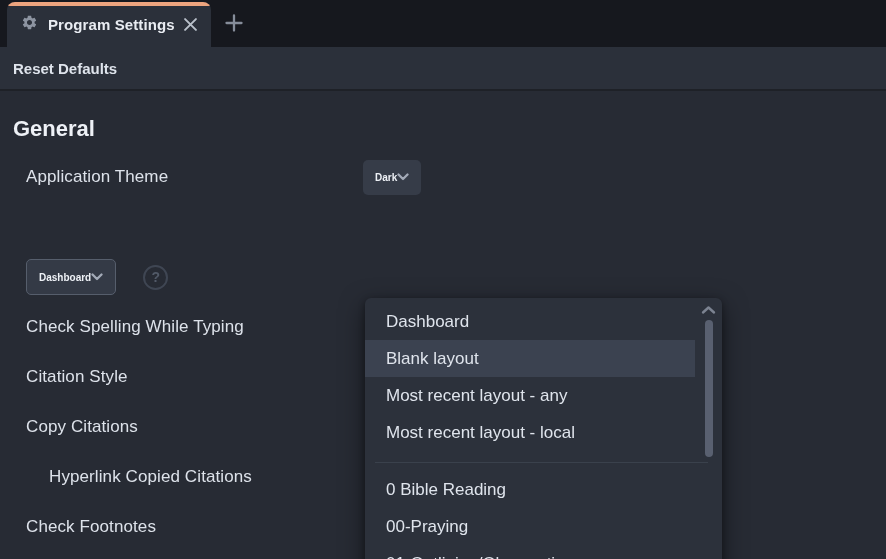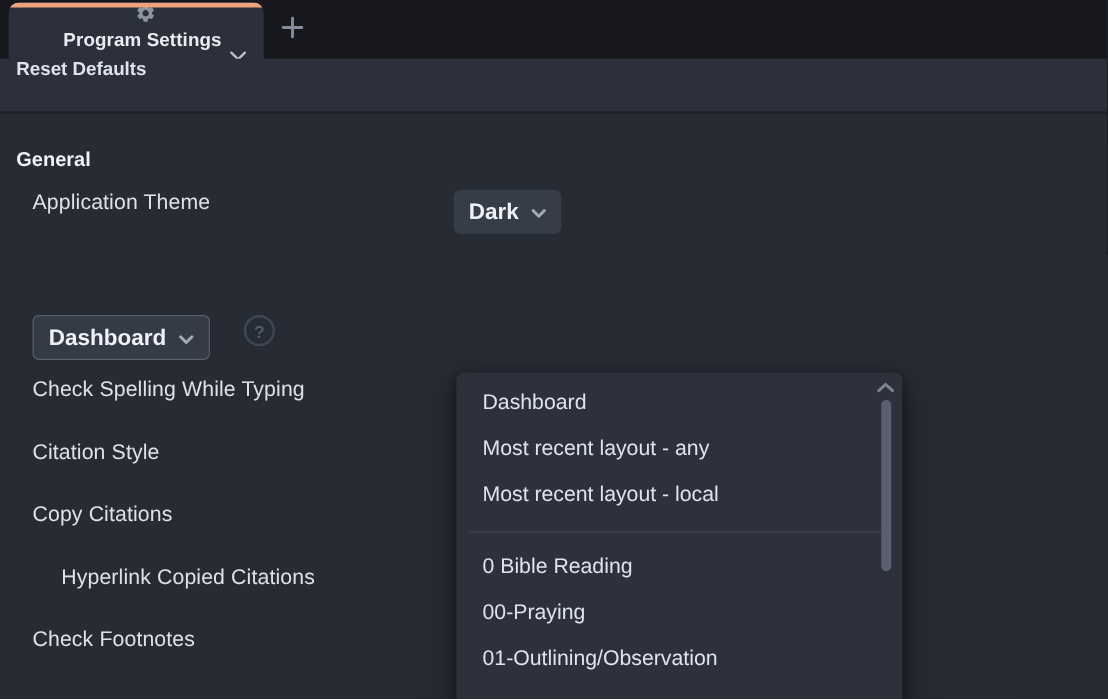--- a/index.html
+++ b/index.html
@@ -25,21 +25,20 @@
   .tab {
     position: relative;
     width: 204px;
     height: 45px;
     background: #2b303a;
     border-radius: 8px 8px 0 0;
     display: flex;
     align-items: center;
     overflow: hidden;
     cursor: default;
-    flex-direction: column;
   }
   .tab-accent {
     position: absolute;
     top: 0; left: 0; right: 0;
     height: 4px;
     background: #eda47e;
   }
   .tab-gear { margin-left: 14px; flex: 0 0 auto; }
   .tab-title {
     margin-left: 10px;
@@ -62,69 +61,69 @@
     display: flex; align-items: center; justify-content: center;
     cursor: pointer;
   }
 
   
   .toolbar {
     height: 44px;
     background: #2b303a;
     border-bottom: 2px solid #1e2127;
     display: flex;
+    align-items: center;
     padding-left: 13px;
   }
   .reset-defaults {
     font-size: 15px;
     font-weight: 700;
     color: #dfe4ec;
     cursor: pointer;
   }
 
   
   .content {
     position: relative;
     height: 466px;
     background: #272b34;
   }
   .section-title {
     margin: 26px 0 0 13px;
-    font-size: 16px;
+    font-size: 22px;
     line-height: 24px;
     font-weight: 700;
     color: #eef1f6;
   }
   .rows { margin-top: 11px; }
   .row {
     height: 50px;
     display: flex;
-    align-items: flex-start;
+    align-items: center;
     padding-left: 26px;
   }
   .row .label {
     flex: 0 0 337px;
     font-size: 17px;
     color: #dde2ea;
     letter-spacing: .1px;
   }
   .row.indent .label { padding-left: 23px; }
 
   .select {
     height: 35px;
     display: inline-flex;
     align-items: center;
-    gap: 10px;
     padding: 0 12px;
     background: #363c48;
     border: none;
     border-radius: 5px;
     color: #eef1f6;
     font-family: inherit;
-    font-size: 18px;
+    font-size: 10px;
     font-weight: 700;
     cursor: pointer;
   }
   .select.focused {
     height: 36px;
     border: 1px solid #565e6c;
     background: #343a46;
   }
   .help {
     margin-left: 27px;
@@ -266,20 +265,21 @@
 
       <div class="row">
         <span class="label">Check Footnotes</span>
       </div>
 
     </div>
   </div>
 
   <div class="menu">
     <div class="menu-item">Dashboard</div>
+    <div class="menu-item highlighted">Blank layout</div>
     <div class="menu-item">Most recent layout - any</div>
     <div class="menu-item">Most recent layout - local</div>
     <div class="menu-divider"></div>
     <div class="menu-item">0 Bible Reading</div>
     <div class="menu-item">00-Praying</div>
     <div class="menu-item">01-Outlining/Observation</div>
 
     <div class="menu-scroll-up">
       <svg width="15" height="10" viewBox="0 0 15 10">
           <path d="M2 7.5 L7.5 2.5 L13 7.5" fill="none" stroke="#7c8391" stroke-width="2.4" stroke-linecap="round" stroke-linejoin="round"></path>

